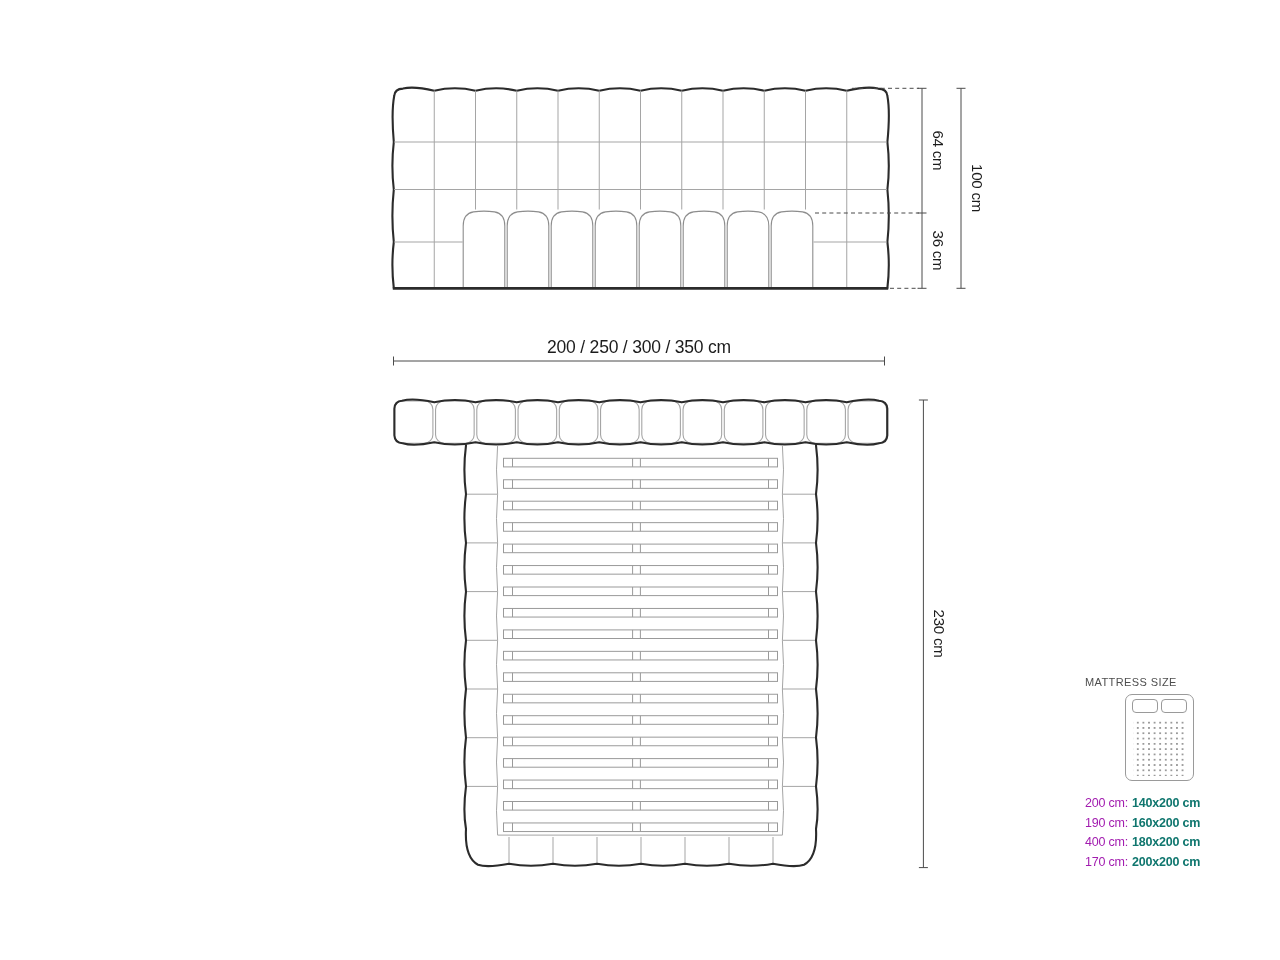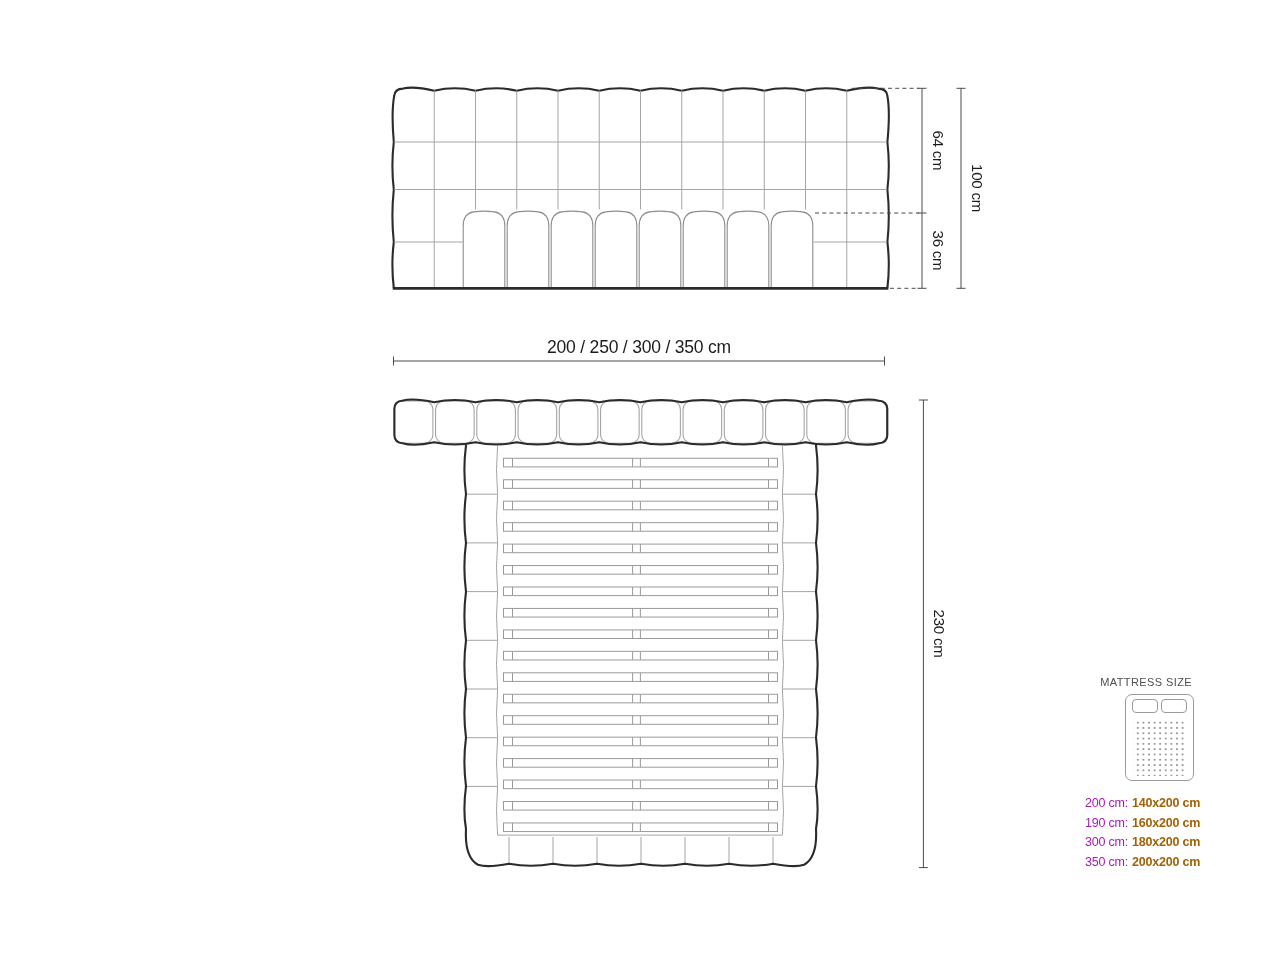--- a/index.html
+++ b/index.html
@@ -13,31 +13,31 @@
   .g1{stroke:#a5a5a5;stroke-width:1;fill:none;}
   .chan{stroke:#8d8d8d;stroke-width:1.1;fill:#fff;}
   .seg{stroke:#a5a5a5;stroke-width:1.1;fill:none;}
   .slat{stroke:#9a9a9a;stroke-width:1;fill:#fff;}
   .dim{stroke:#4b4b4b;stroke-width:1;fill:none;}
   .dash{stroke:#4b4b4b;stroke-width:1;stroke-dasharray:4 3.2;fill:none;}
   .dt{font-family:"Liberation Sans",sans-serif;font-size:15px;fill:#1c1c1c;letter-spacing:-0.2px;}
   .wt{font-size:17.5px;}
   
   .legend{position:absolute;left:1085px;top:676px;width:110px;}
-  .lg-title{font-size:11px;color:#4e4e4e;letter-spacing:0.4px;text-align:right;padding-right:3px;white-space:nowrap;}
+  .lg-title{font-size:11px;color:#4e4e4e;letter-spacing:0.4px;text-align:left;padding-right:3px;white-space:nowrap;}
   .m-icon{box-sizing:border-box;margin:6px 1px 0 auto;width:69px;height:87px;border:1.4px solid #9a9a9a;border-radius:7px;background:#fff;}
   .pillows{display:flex;gap:3px;margin:4px 6px 0;}
   .pillow{box-sizing:border-box;flex:1;height:14px;border:1.2px solid #9a9a9a;border-radius:4px;background:#fff;}
   .dots{margin:6px 7px 0;height:57px;
         background-image:radial-gradient(circle,#9a9a9a 0.9px,transparent 1.1px);
         background-size:5.6px 5.3px;background-position:2px 1px;}
   .lg-rows{margin-top:13px;}
   .lg-row{font-size:12.5px;line-height:19.6px;white-space:nowrap;letter-spacing:-0.2px;}
   .lbl{color:#a21caf;}
-  .val{color:#a16207;font-weight:bold;margin-left:4px;}
+  .val{color:#0f766e;font-weight:bold;margin-left:4px;}
 </style>
 </head>
 <body>
 
 <div class="canvas">
 
   <svg id="d" width="1280" height="960" viewBox="0 0 1280 960">
 
     <g id="fv">
         <path d="M 393.8 288 Q 391 265 393.8 242 Q 391 216 393.8 189.5 Q 391 166 393.8 142 Q 391.2 112 394.2 96 Q 394.7 88.7 403 88.6 Q 413.65 85.9 434.25 90.7 Q 454.9 85.9 475.5 90.7 Q 496.15 85.9 516.75 90.7 Q 537.4 85.9 558 90.7 Q 578.65 85.9 599.25 90.7 Q 619.9 85.9 640.5 90.7 Q 661.15 85.9 681.75 90.7 Q 702.4 85.9 723 90.7 Q 743.65 85.9 764.25 90.7 Q 784.9 85.9 805.5 90.7 Q 826.15 85.9 846.75 90.7 Q 867.4 85.9 878 88.6 Q 887 88.8 887.4 96 Q 890.3 112 887.4 142 Q 890.2 166 887.4 189.5 Q 890.2 216 887.4 242 Q 890.2 265 887.4 288" class="darkfill"></path>
@@ -236,17 +236,17 @@
     <div class="m-icon">
       <div class="pillows">
         <div class="pillow"></div>
         <div class="pillow"></div>
       </div>
       <div class="dots"></div>
     </div>
     <div class="lg-rows">
       <div class="lg-row"><span class="lbl">200 cm:</span><span class="val">140x200 cm</span></div>
       <div class="lg-row"><span class="lbl">190 cm:</span><span class="val">160x200 cm</span></div>
-      <div class="lg-row"><span class="lbl">300 cm:</span><span class="val">180x200 cm</span></div>
-      <div class="lg-row"><span class="lbl">350 cm:</span><span class="val">200x200 cm</span></div>
+      <div class="lg-row"><span class="lbl">400 cm:</span><span class="val">180x200 cm</span></div>
+      <div class="lg-row"><span class="lbl">170 cm:</span><span class="val">200x200 cm</span></div>
     </div>
   </div>
 </div>
 
 </body></html>

